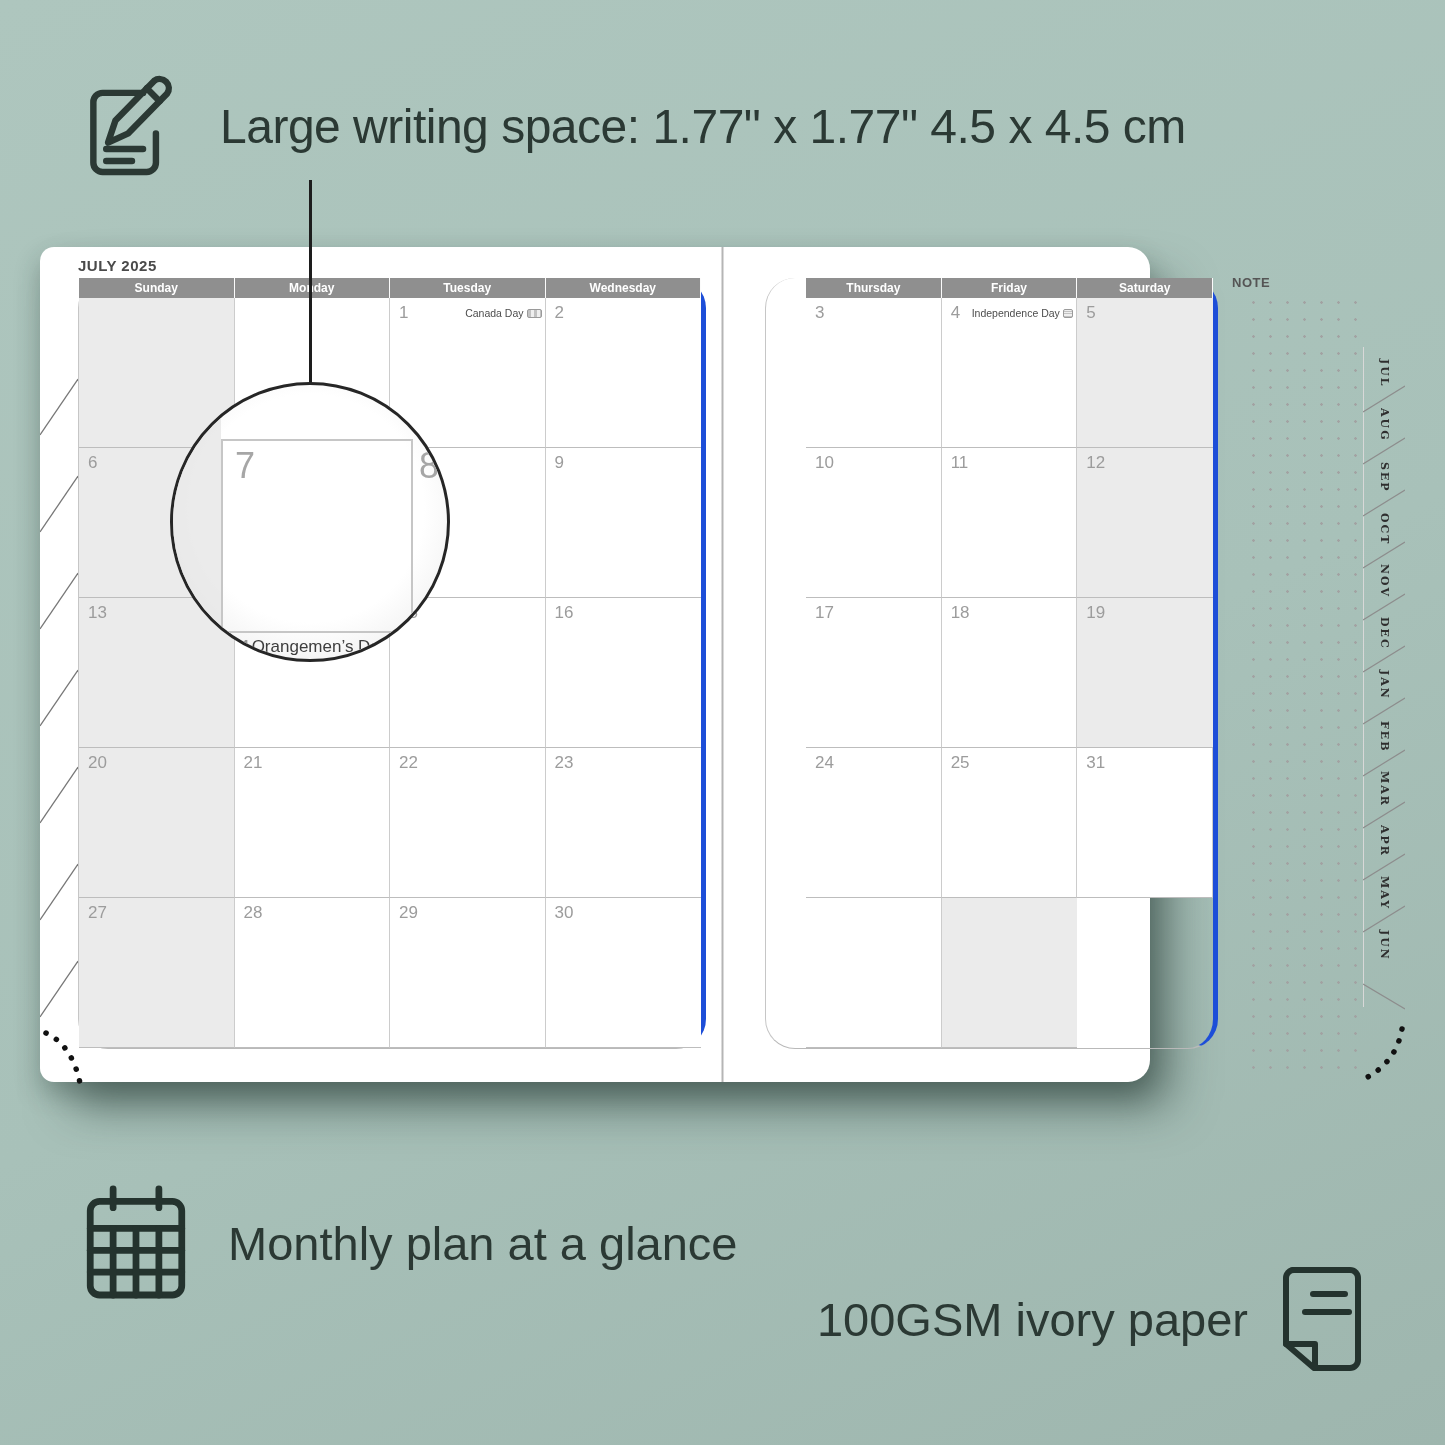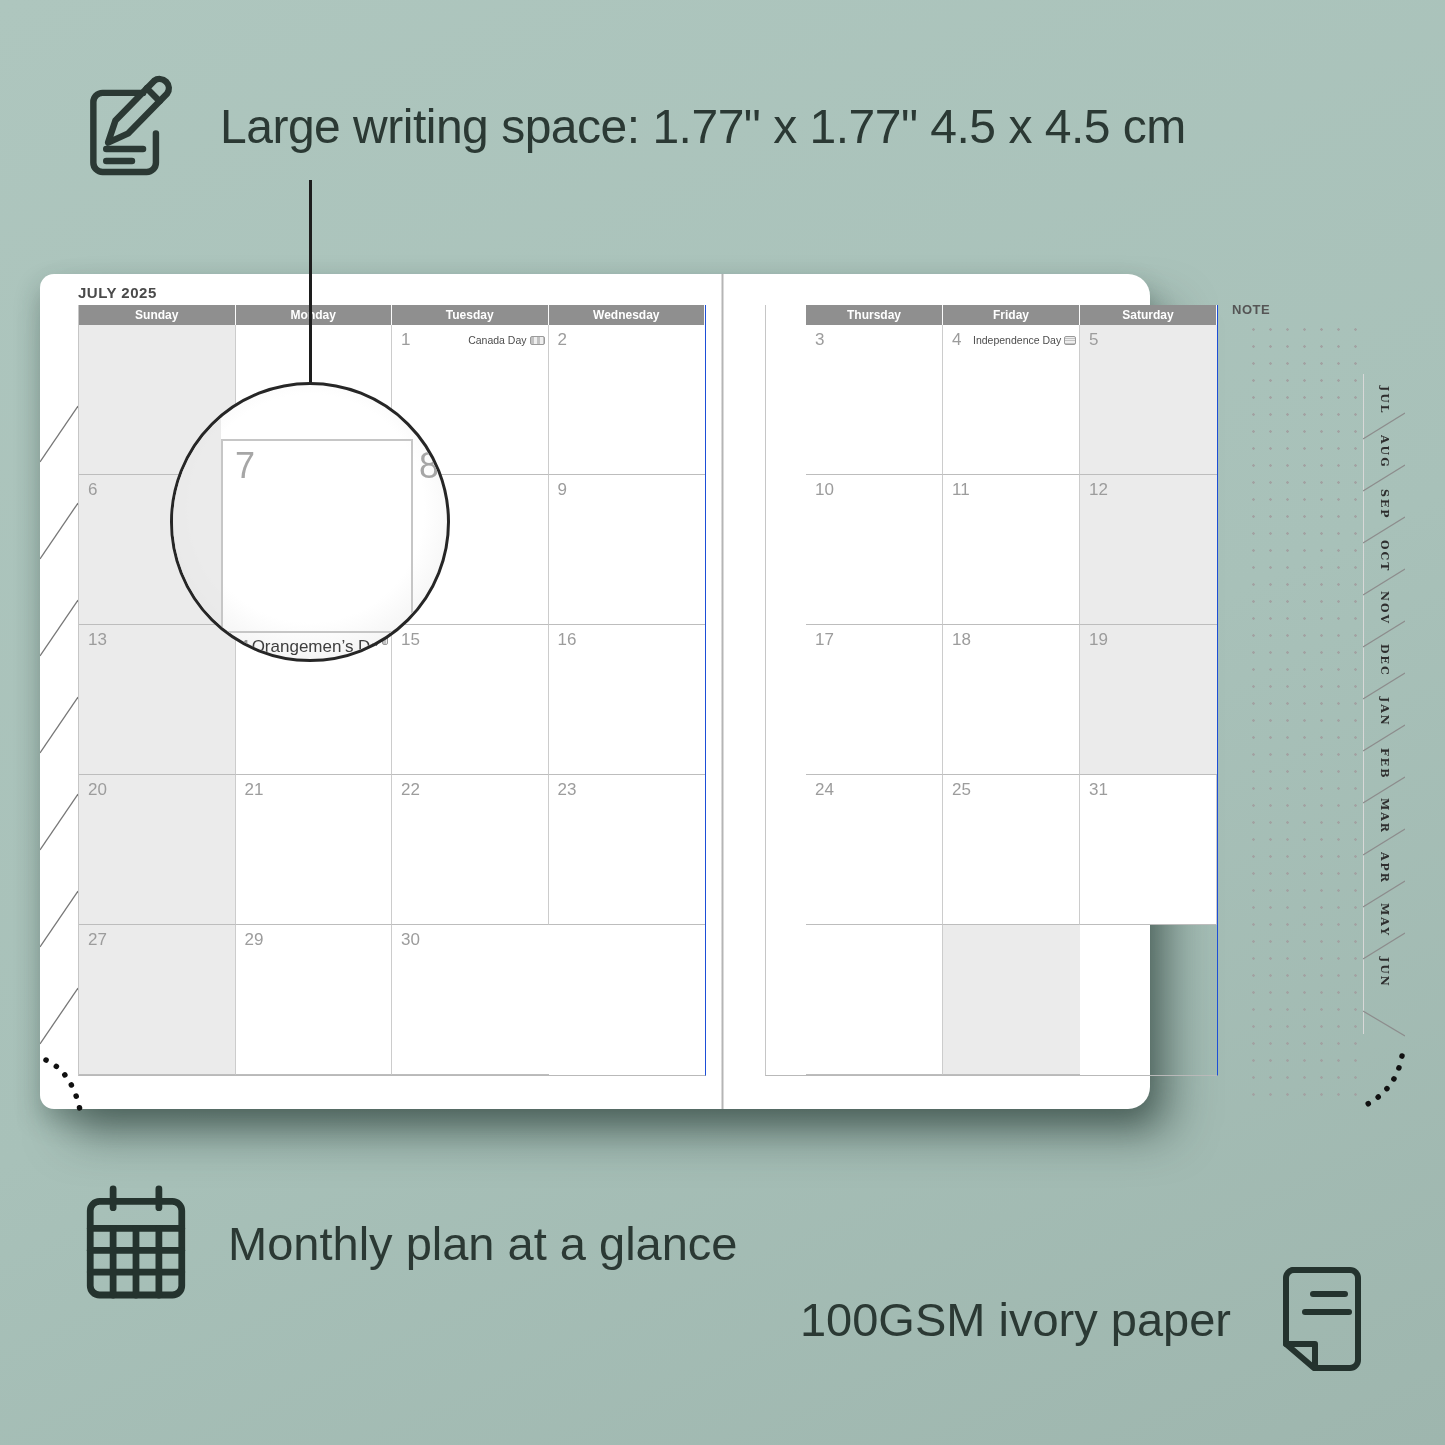--- a/index.html
+++ b/index.html
@@ -13,28 +13,28 @@
     background:linear-gradient(155deg,#aec6be 0%,#a8c1b9 55%,#9eb6ae 100%);}
 
   
   .feature-top{position:absolute;left:86px;top:72px;display:flex;align-items:center;gap:42px;color:#2b3934;z-index:3;}
   .feature-top .label{font-size:48px;font-weight:500;letter-spacing:-0.5px;}
   .feature-icon svg{display:block;}
 
   .pointer-line{position:absolute;left:309px;top:180px;width:3px;height:206px;background:#1d1d1d;z-index:4;}
 
   
-  .spread{position:absolute;left:40px;top:274px;width:1110px;height:835px;background:#ffffff;
+  .spread{position:absolute;left:40px;top:247px;width:1110px;height:835px;background:#ffffff;
     border-radius:14px 22px 22px 14px;
     box-shadow:26px 30px 46px -6px rgba(32,52,47,.55), 0 12px 26px rgba(32,52,47,.30);
     z-index:1;}
   .month-title{position:absolute;left:38px;top:10px;font-size:15px;font-weight:bold;color:#4a4a4a;letter-spacing:.5px;}
 
   .cal{position:absolute;top:31px;display:grid;grid-template-rows:20px repeat(5,150px);
-    border-left:1px solid #c6c6c6;border-right:1px solid #1d4ed8;border-bottom:1px solid #b9b9b9;box-sizing:border-box;}
+    border-left:1px solid #c6c6c6;border-right:5px solid #1d4ed8;border-bottom:1px solid #b9b9b9;box-sizing:border-box;border-radius:30px;}
   #left-cal{left:38px;width:628px;grid-template-columns:repeat(4,1fr);}
   #right-cal{left:725px;width:453px;grid-template-columns:repeat(3,1fr);padding-left:40px;}
   .hcell{background:#8f8f8f;color:#ffffff;font-size:12px;font-weight:bold;
     display:flex;align-items:center;justify-content:center;border-right:1px solid #fbfbfb;box-sizing:border-box;}
   .hcell:last-of-type{border-right:none;}
   .cell{position:relative;border-right:1px solid #cccccc;border-bottom:1px solid #bdbdbd;box-sizing:border-box;overflow:hidden;background:#fff;}
   .cell.lastcol{border-right:none;}
   .cell.shaded{background:#ebebeb;}
   .daynum{position:absolute;left:9px;top:5px;font-size:17px;color:#9c9c9c;}
   .holiday{position:absolute;left:30px;right:3px;top:9px;font-size:10.5px;color:#4d4d4d;
@@ -68,21 +68,21 @@
   .mag-cell{position:absolute;left:48px;top:54px;width:192px;height:194px;border:2px solid #c6c6c6;box-sizing:border-box;}
   .mag-day{position:absolute;left:62px;top:60px;font-size:36px;color:#a6a6a6;}
   .mag-adjacent{position:absolute;left:246px;top:60px;font-size:36px;color:#a6a6a6;}
   .mag-partial-day{position:absolute;left:64px;top:250px;font-size:24px;color:#9a9a9a;}
   .mag-holiday1{position:absolute;left:40px;right:20px;top:252px;text-align:center;font-size:17px;color:#3e3e3e;}
   .mag-holiday2{position:absolute;left:40px;right:20px;top:272px;text-align:center;font-size:17px;color:#3e3e3e;}
 
   
   .feature-monthly{position:absolute;left:84px;top:1184px;display:flex;align-items:center;gap:40px;color:#2b3934;}
   .feature-monthly .label{font-size:47px;font-weight:500;}
-  .feature-paper{position:absolute;right:74px;top:1264px;display:flex;align-items:center;gap:40px;color:#2b3934;}
+  .feature-paper{position:absolute;right:74px;top:1264px;display:flex;align-items:center;gap:23px;color:#2b3934;}
   .feature-paper .label{font-size:47px;font-weight:500;}
 </style>
 </head>
 <body>
 
 <div class="canvas">
 
   <div class="feature-top">
     <span class="feature-icon">
       <svg width="92" height="108" viewBox="0 0 100 116" fill="none" stroke="#2b3934" stroke-width="7" stroke-linecap="round" stroke-linejoin="round">
@@ -153,20 +153,23 @@
           <span class="daynum">21</span>
         </div>
         <div class="cell">
           <span class="daynum">22</span>
         </div>
         <div class="cell lastcol">
           <span class="daynum">23</span>
         </div>
         <div class="cell shaded">
           <span class="daynum">27</span>
+        </div>
+        <div class="cell">
+          <span class="daynum">28</span>
         </div>
         <div class="cell">
           <span class="daynum">29</span>
         </div>
         <div class="cell lastcol">
           <span class="daynum">30</span>
         </div>
       </div>
     <div class="seam"></div>
     <div class="cal" id="right-cal">

